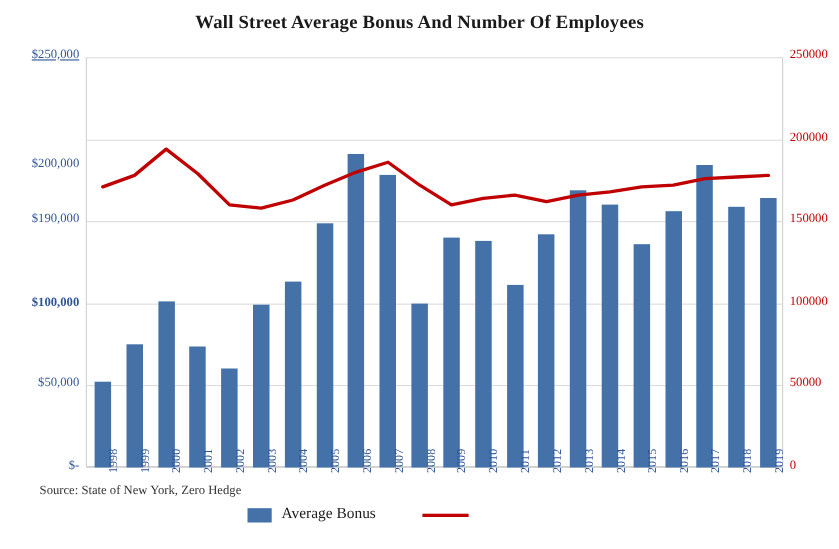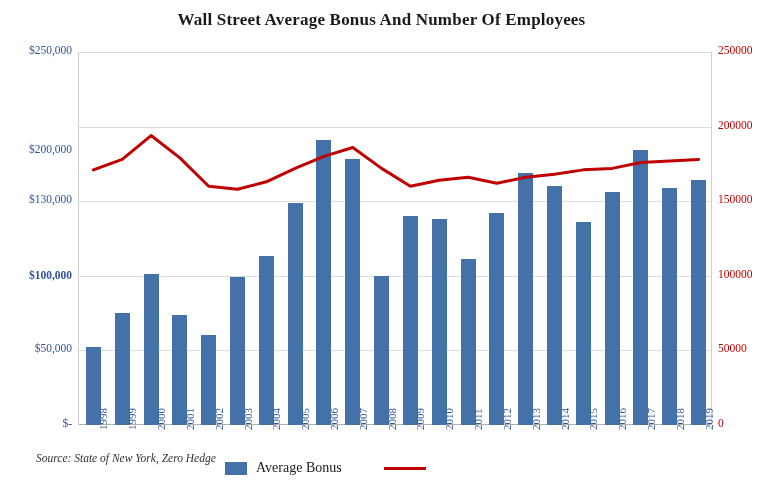--- a/index.html
+++ b/index.html
@@ -92,23 +92,22 @@
     left: 0;
     top: 0;
     width: 634px;
     height: 373px;
     overflow: visible;
     pointer-events: none;
   }
   #source-note {
     position: absolute;
     left: 36px;
-    top: 452px;
+    top: 440px;
     font-size: 11.5px;
-    font-style: italic;
     color: #333333;
     font-family: "Liberation Serif", serif;
   }
   #legend {
     position: absolute;
     left: 225px;
     top: 460px;
     display: flex;
     align-items: center;
     gap: 42px;
@@ -176,23 +175,23 @@
       </div>
     <svg id="line-svg" viewBox="0 0 634 373" preserveAspectRatio="none">
       <polyline id="emp-line" fill="none" stroke="#c00000" stroke-width="3" stroke-linejoin="round" stroke-linecap="round" points="14.41,117.87 43.23,107.42 72.05,83.55 100.86,105.93 129.68,134.28 158.50,137.26 187.32,129.80 216.14,116.38 244.95,104.44 273.77,95.49 302.59,116.38 331.41,134.28 360.23,128.31 389.05,125.33 417.86,131.30 446.68,125.33 475.50,122.34 504.32,117.87 533.14,116.38 561.95,110.41 590.77,108.92 619.59,107.42"></polyline>
     </svg>
   </div>
 
   <div id="left-ticks">
       <div class="ytick-left" style="top: 417px;">$-</div>
       <div class="ytick-left" style="top: 342.4px;">$50,000</div>
       <div class="ytick-left" style="top: 269px; font-weight: bold;">$100,000</div>
-      <div class="ytick-left" style="top: 193.2px;">$130,000</div>
+      <div class="ytick-left" style="top: 193.2px;">$190,000</div>
       <div class="ytick-left" style="top: 118.6px; margin-top: 24px;">$200,000</div>
-      <div class="ytick-left" style="top: 44px;">$250,000</div>
+      <div class="ytick-left" style="top: 44px; text-decoration: underline;">$250,000</div>
     </div>
   <div id="right-ticks">
       <div class="ytick-right" style="top: 417px;">0</div>
       <div class="ytick-right" style="top: 342.4px;">50000</div>
       <div class="ytick-right" style="top: 267.8px;">100000</div>
       <div class="ytick-right" style="top: 193.2px;">150000</div>
       <div class="ytick-right" style="top: 118.6px;">200000</div>
       <div class="ytick-right" style="top: 44px;">250000</div>
     </div>
   <div id="x-labels">

